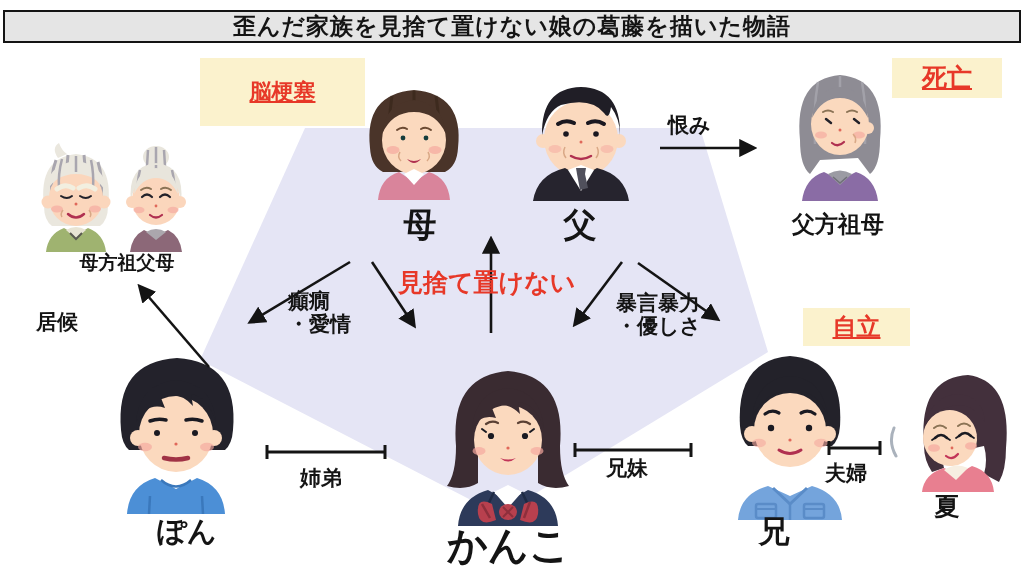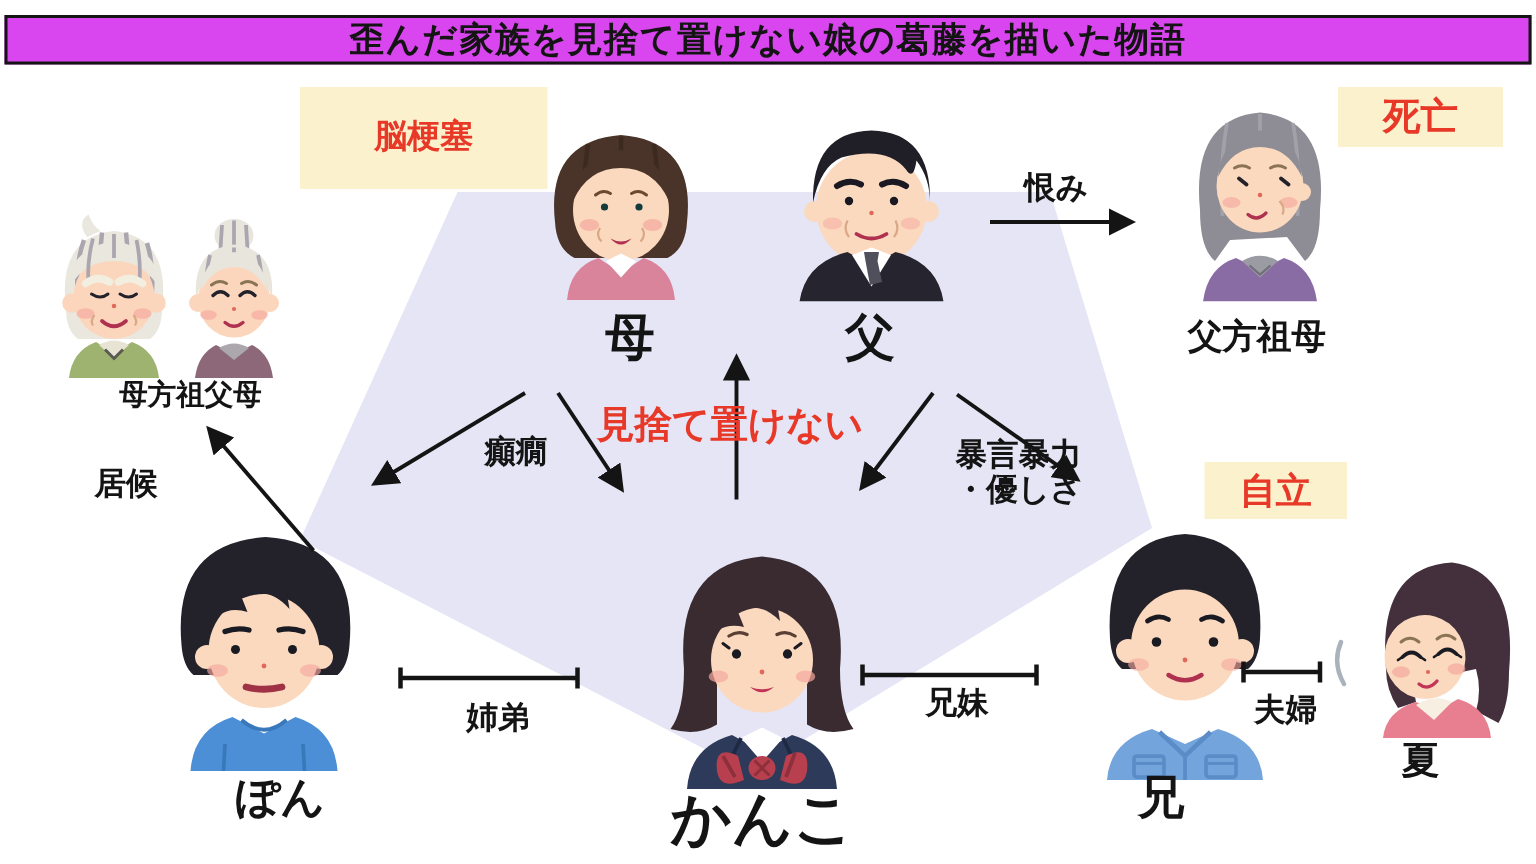--- a/index.html
+++ b/index.html
@@ -3,31 +3,31 @@
 <meta charset="utf-8">
 <style>
   html,body{margin:0;padding:0;background:#888;}
   .stage{
     position:relative;width:1024px;height:576px;background:#ffffff;
     overflow:hidden;font-family:"DejaVu Sans",sans-serif;
   }
   .abs{position:absolute;}
   .title-banner{
     left:3px;top:10px;width:1014px;height:29px;
-    background:#d946ef;border:2px solid #141414;
+    background:#e5e5e5;border:2px solid #141414;
     display:flex;align-items:center;justify-content:center;
     font-size:23px;font-weight:800;color:#141414;letter-spacing:1px;white-space:nowrap;
   }
   .note{
     background:#fbf2cd;color:#e73828;font-weight:800;text-align:center;
     display:flex;flex-direction:column;align-items:center;justify-content:center;
   }
-  .note div{line-height:1.25;}
+  .note div{line-height:1.25;text-decoration:underline;}
   .red-big{color:#e73828;font-weight:800;font-size:25px;text-align:left;white-space:nowrap;}
-  .rel{color:#141414;font-weight:800;font-size:21px;text-align:center;line-height:1.1;white-space:nowrap;}
+  .rel{color:#141414;font-weight:800;font-size:21px;text-align:left;line-height:1.1;white-space:nowrap;}
   .name{color:#141414;font-weight:800;text-align:center;white-space:nowrap;}
   .layer{left:0;top:0;width:1024px;height:576px;pointer-events:none;}
 </style>
 </head>
 <body>
 
 <div class="stage">
 
   <div class="abs title-banner">
     <span>歪んだ家族を見捨て置けない娘の葛藤を描いた物語</span>
@@ -226,31 +226,32 @@
       <path d="M829 441 L829 455 M829 448 L880 448 M880 441 L880 455"></path>
     </g>
   </svg>
 
   <div class="abs note" style="left:200px;top:58px;width:165px;height:68px;font-size:22px;">
     <div>脳梗塞</div>
   </div>
   <div class="abs note" style="left:892px;top:58px;width:110px;height:40px;font-size:25px;">
     <div>死亡</div>
   </div>
-  <div class="abs note" style="left:803px;top:308px;width:95px;height:38px;font-size:24px;">
+  <div class="abs note" style="left:803px;top:308px;width:107px;height:38px;font-size:24px;">
     <div>自立</div>
   </div>
 
   <div class="abs red-big" style="left:398px;top:266px;width:200px;">見捨て置けない</div>
 
   <div class="abs rel" style="left:668px;top:114px;width:72px;">恨み</div>
-  <div class="abs rel" style="left:46px;top:311px;width:76px;">居候</div>
+  <div class="abs rel" style="left:36px;top:311px;width:76px;">居候</div>
 
   <div class="abs rel" style="left:288px;top:290px;width:112px;">
     <div>癲癇</div>
+    <div>・愛情</div>
   </div>
   <div class="abs rel" style="left:616px;top:292px;width:126px;">
     <div>暴言暴力</div>
     <div>・優しさ</div>
   </div>
 
   <div class="abs rel" style="left:300px;top:467px;width:64px;">姉弟</div>
   <div class="abs rel" style="left:606px;top:457px;width:64px;">兄妹</div>
   <div class="abs rel" style="left:825px;top:462px;width:64px;">夫婦</div>
 

